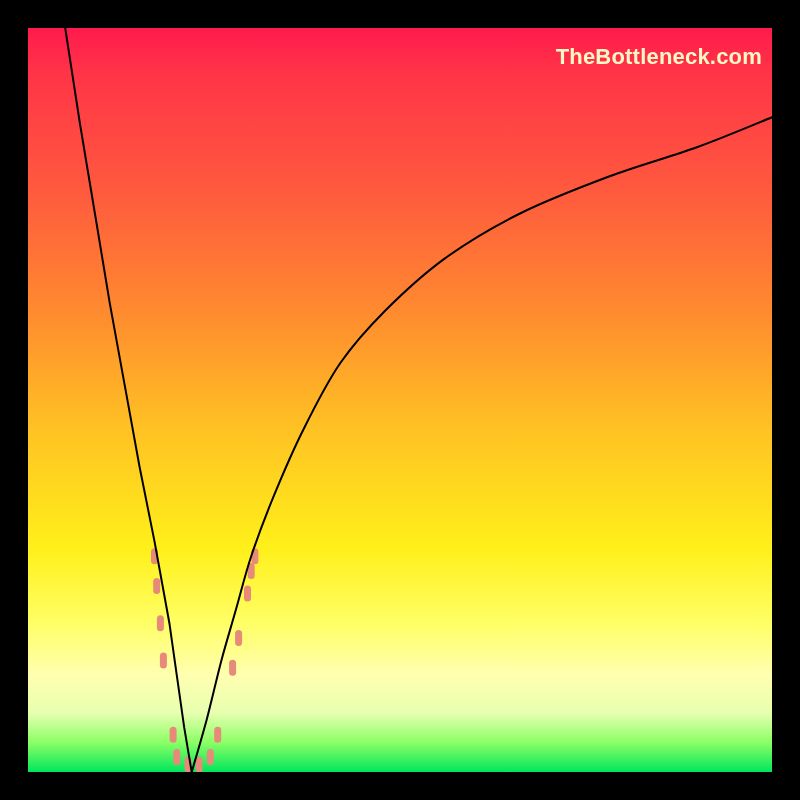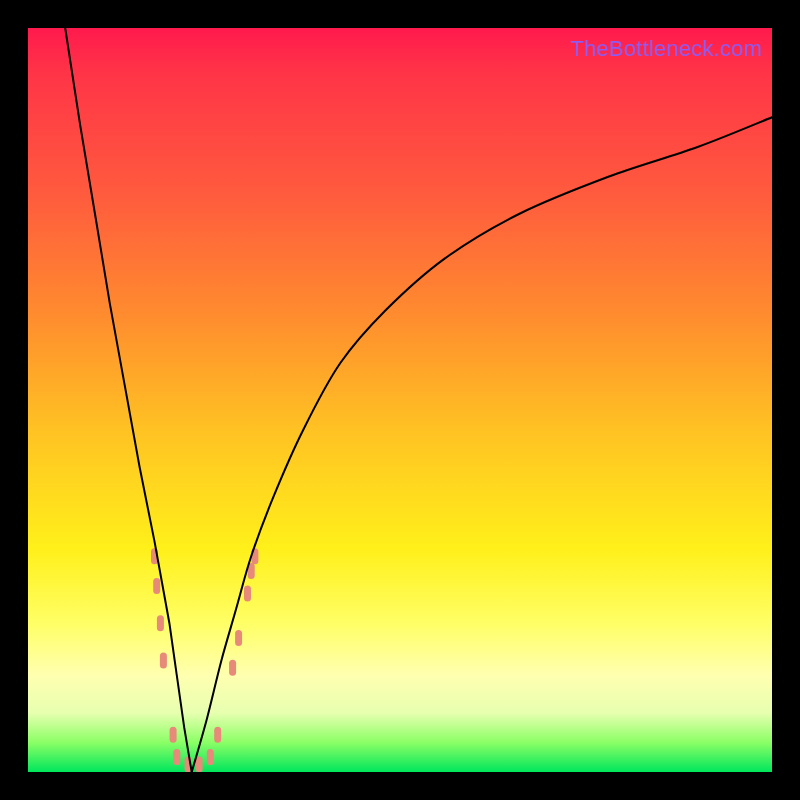--- a/index.html
+++ b/index.html
@@ -40,25 +40,25 @@
       #fff01a 70%,
       #ffff66 80%,
       #ffffb0 87%,
       #e8ffb0 92%,
       #8cff66 96%,
       #00e65c 100%
     );
   }
   .watermark {
     position: absolute;
-    top: 8px;
+    top: 16px;
     right: 10px;
-    color: #8b5cf6;
+    color: #fef9c3;
     font-size: 22px;
-    font-weight: 400;
+    font-weight: 700;
     letter-spacing: 0.2px;
     user-select: none;
   }
   svg.curve {
     position: absolute;
     left: 0; top: 0;
     width: 744px;
     height: 744px;
   }
   .curve path {

